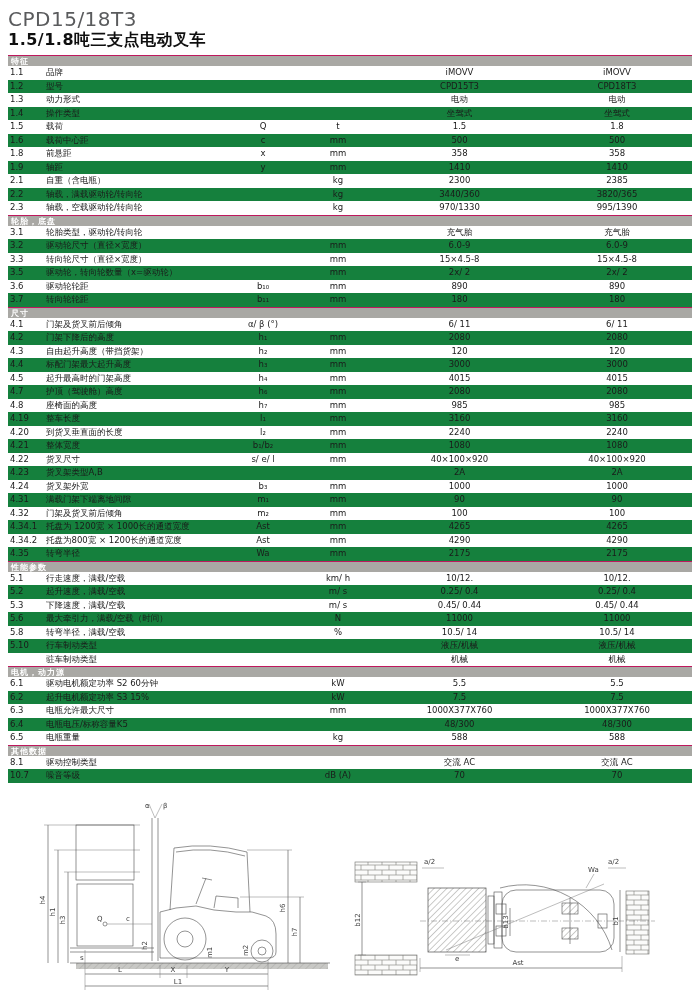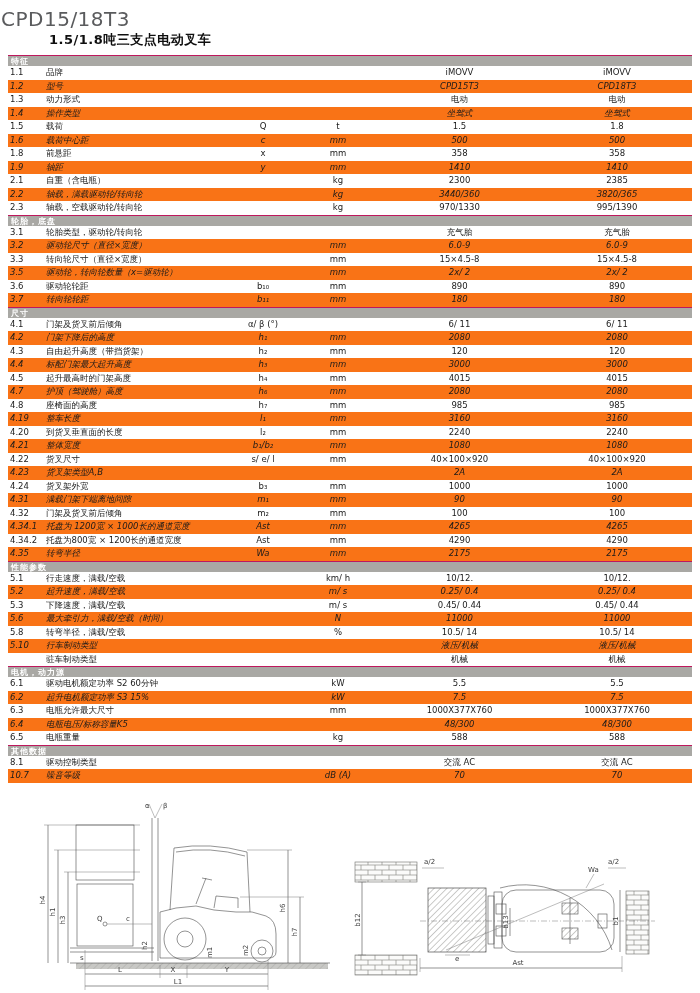--- a/index.html
+++ b/index.html
@@ -5,35 +5,35 @@
   * { margin:0; padding:0; box-sizing:border-box; }
   html,body { background:#ffffff; }
   body {
     width:700px; height:993px; overflow:hidden;
     font-family:"DejaVu Sans","Liberation Sans",sans-serif;
     color:#1a1a1a; position:relative;
   }
   .page { width:700px; height:993px; position:relative; }
 
   
-  .hdr { padding:7px 0 0 1px; }
+  .hdr { padding:7px 0 0 8px; }
   .hdr .model { font-size:20px; font-weight:400; color:#5a5b5d; letter-spacing:.5px; line-height:24px; }
-  .hdr .subtitle { font-size:13px; font-weight:bold; color:#0f0f0f; line-height:17px; letter-spacing:.5px;margin-left:48px; }
+  .hdr .subtitle { font-size:16px; font-weight:bold; color:#0f0f0f; line-height:17px; letter-spacing:.5px; }
 
   
   .spec { margin:7px 8px 0 8px; width:684px; }
   .sec {
     background:#a9a8a4; color:#ffffff;
     font-size:8px; font-weight:bold;
     height:11px; line-height:11px;
     padding-left:3px; letter-spacing:1px;
     border-top:1px solid #be185d;
   }
   .row { display:flex; height:13.5px; line-height:13.5px; font-size:8.5px;justify-content:flex-end; }
-  .row.alt { background:#f97316;font-style:italic; }
+  .row.alt { background:#15803d; }
   .c-no   { flex:0 0 38px; padding-left:2px; }
   .c-desc { flex:1 1 auto; overflow:hidden; white-space:nowrap; }
   .c-sym  { flex:0 0 72px; text-align:center; }
   .c-unit { flex:0 0 78px; text-align:center; }
   .c-v1   { flex:0 0 165px; text-align:center; }
   .c-v2   { flex:0 0 150px; text-align:center; }
 
   
   .diagrams { position:absolute; left:0; top:800px; width:700px; height:193px; display:flex; }
   .diagrams svg { display:block; }

